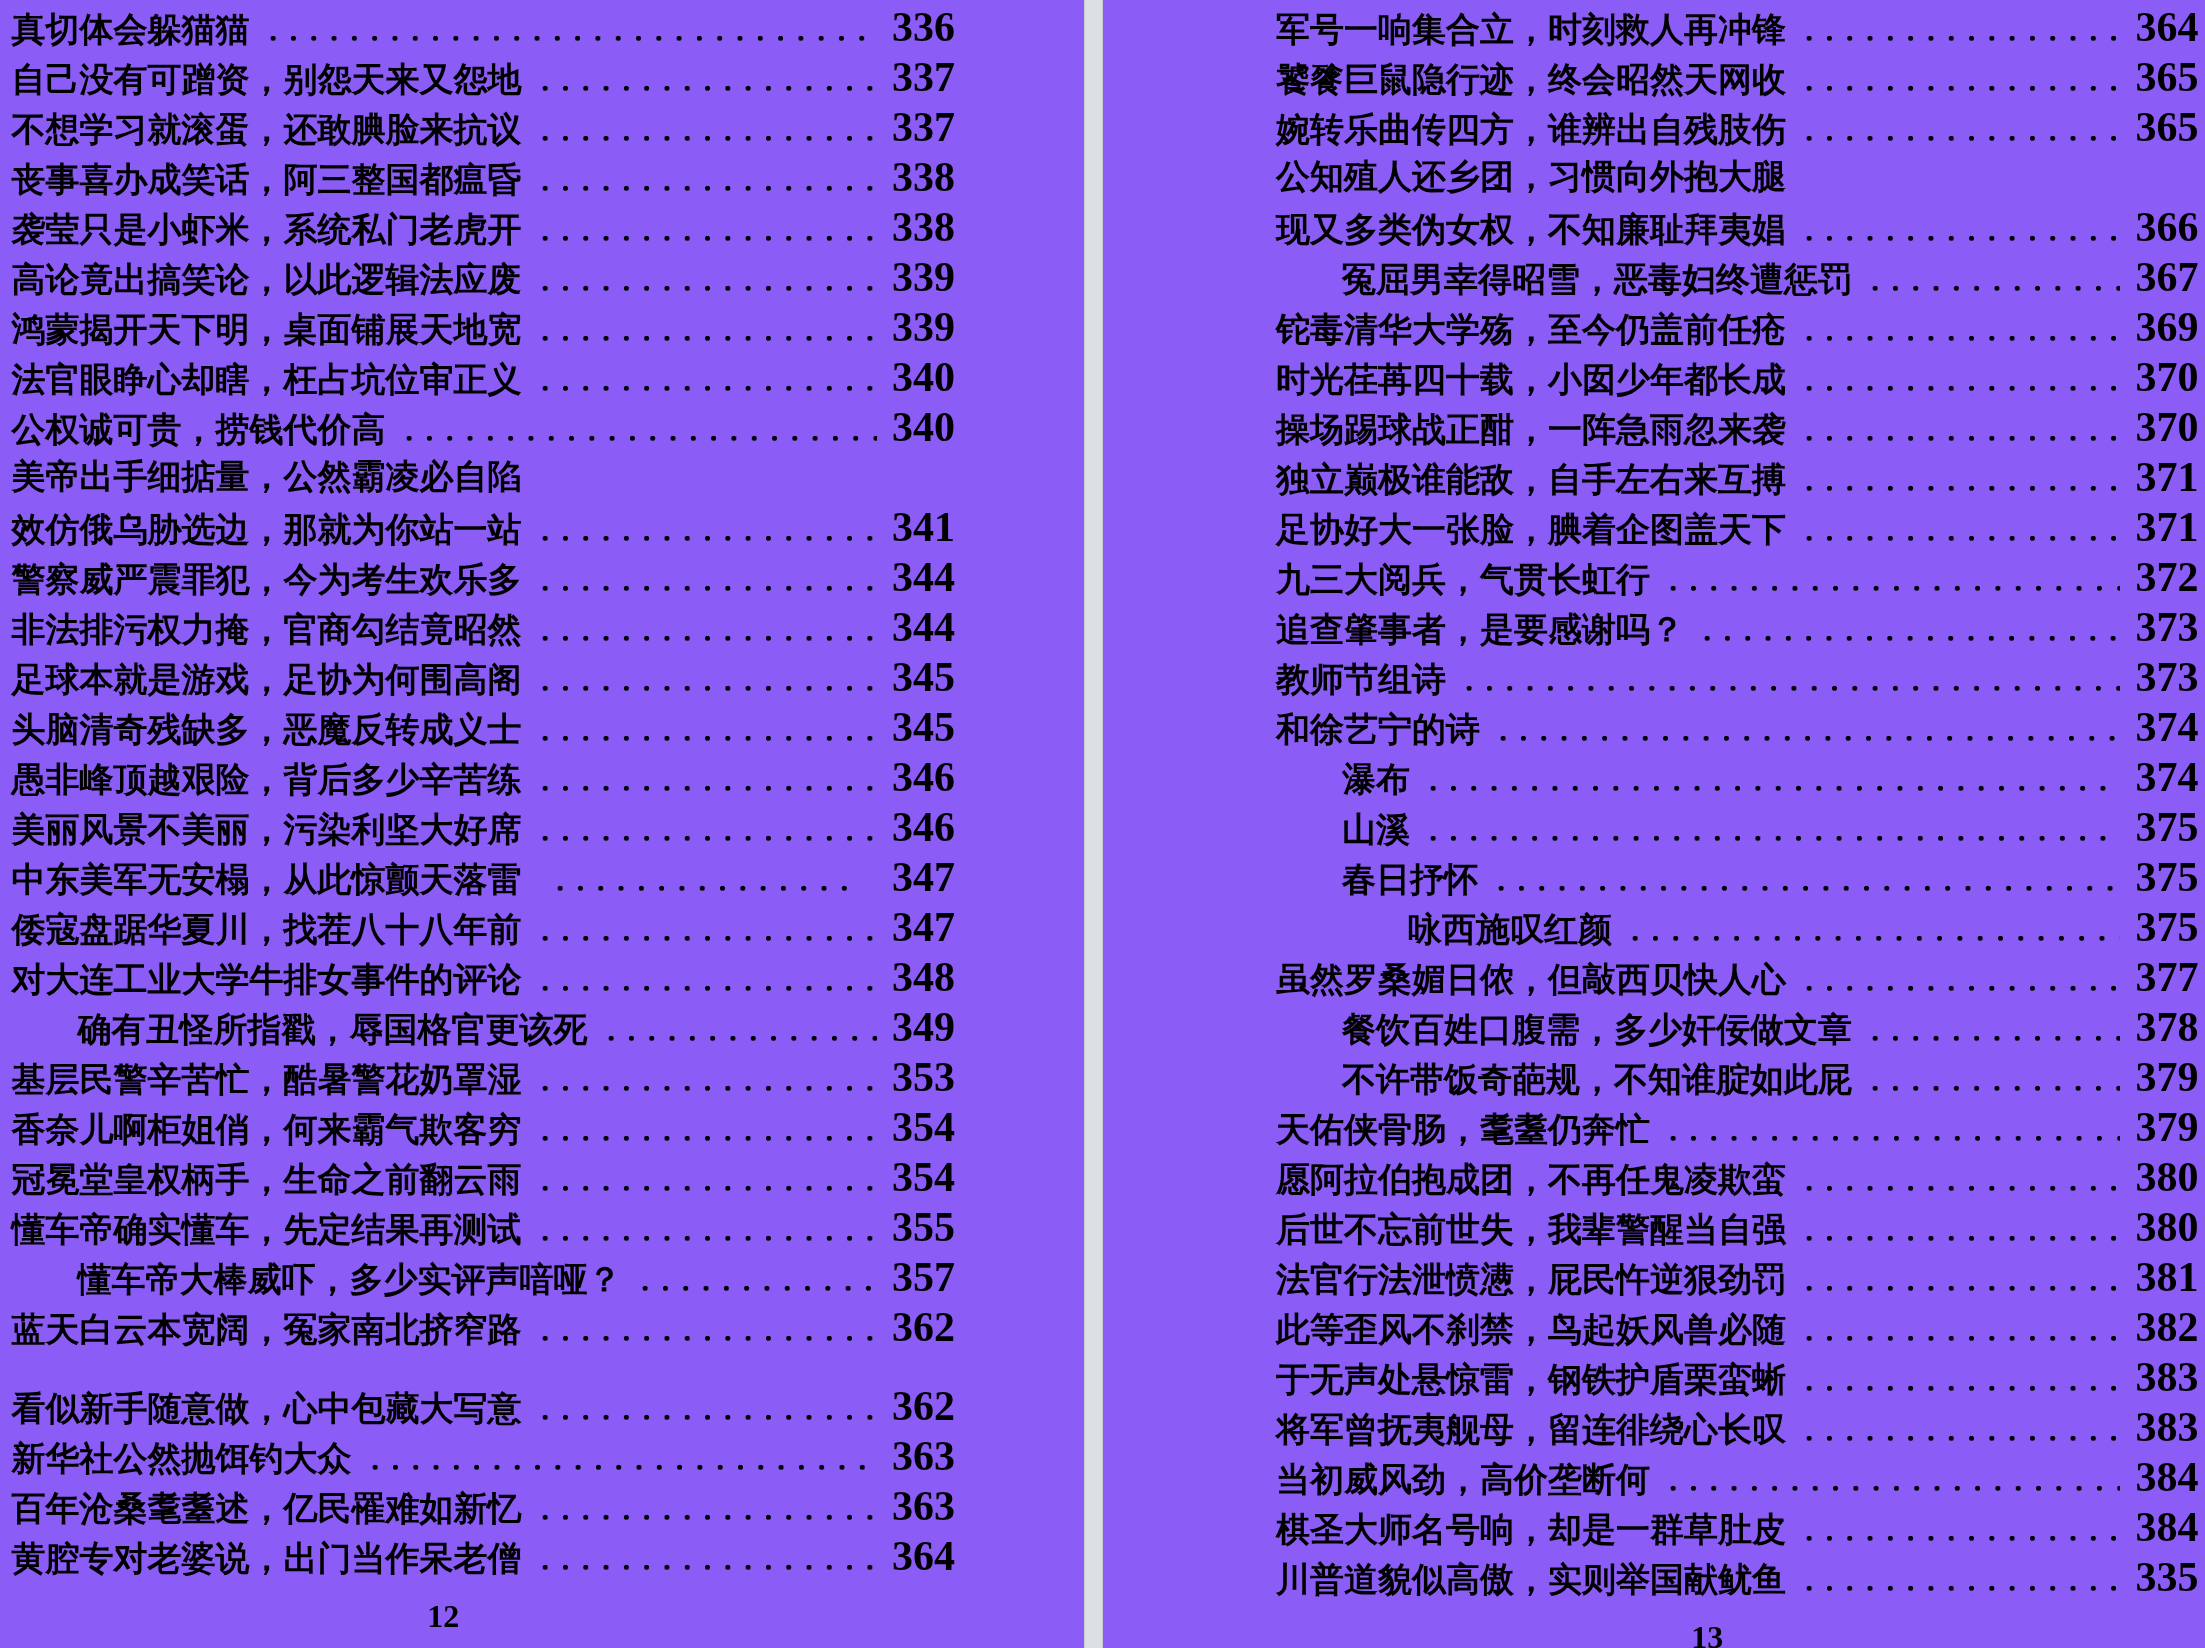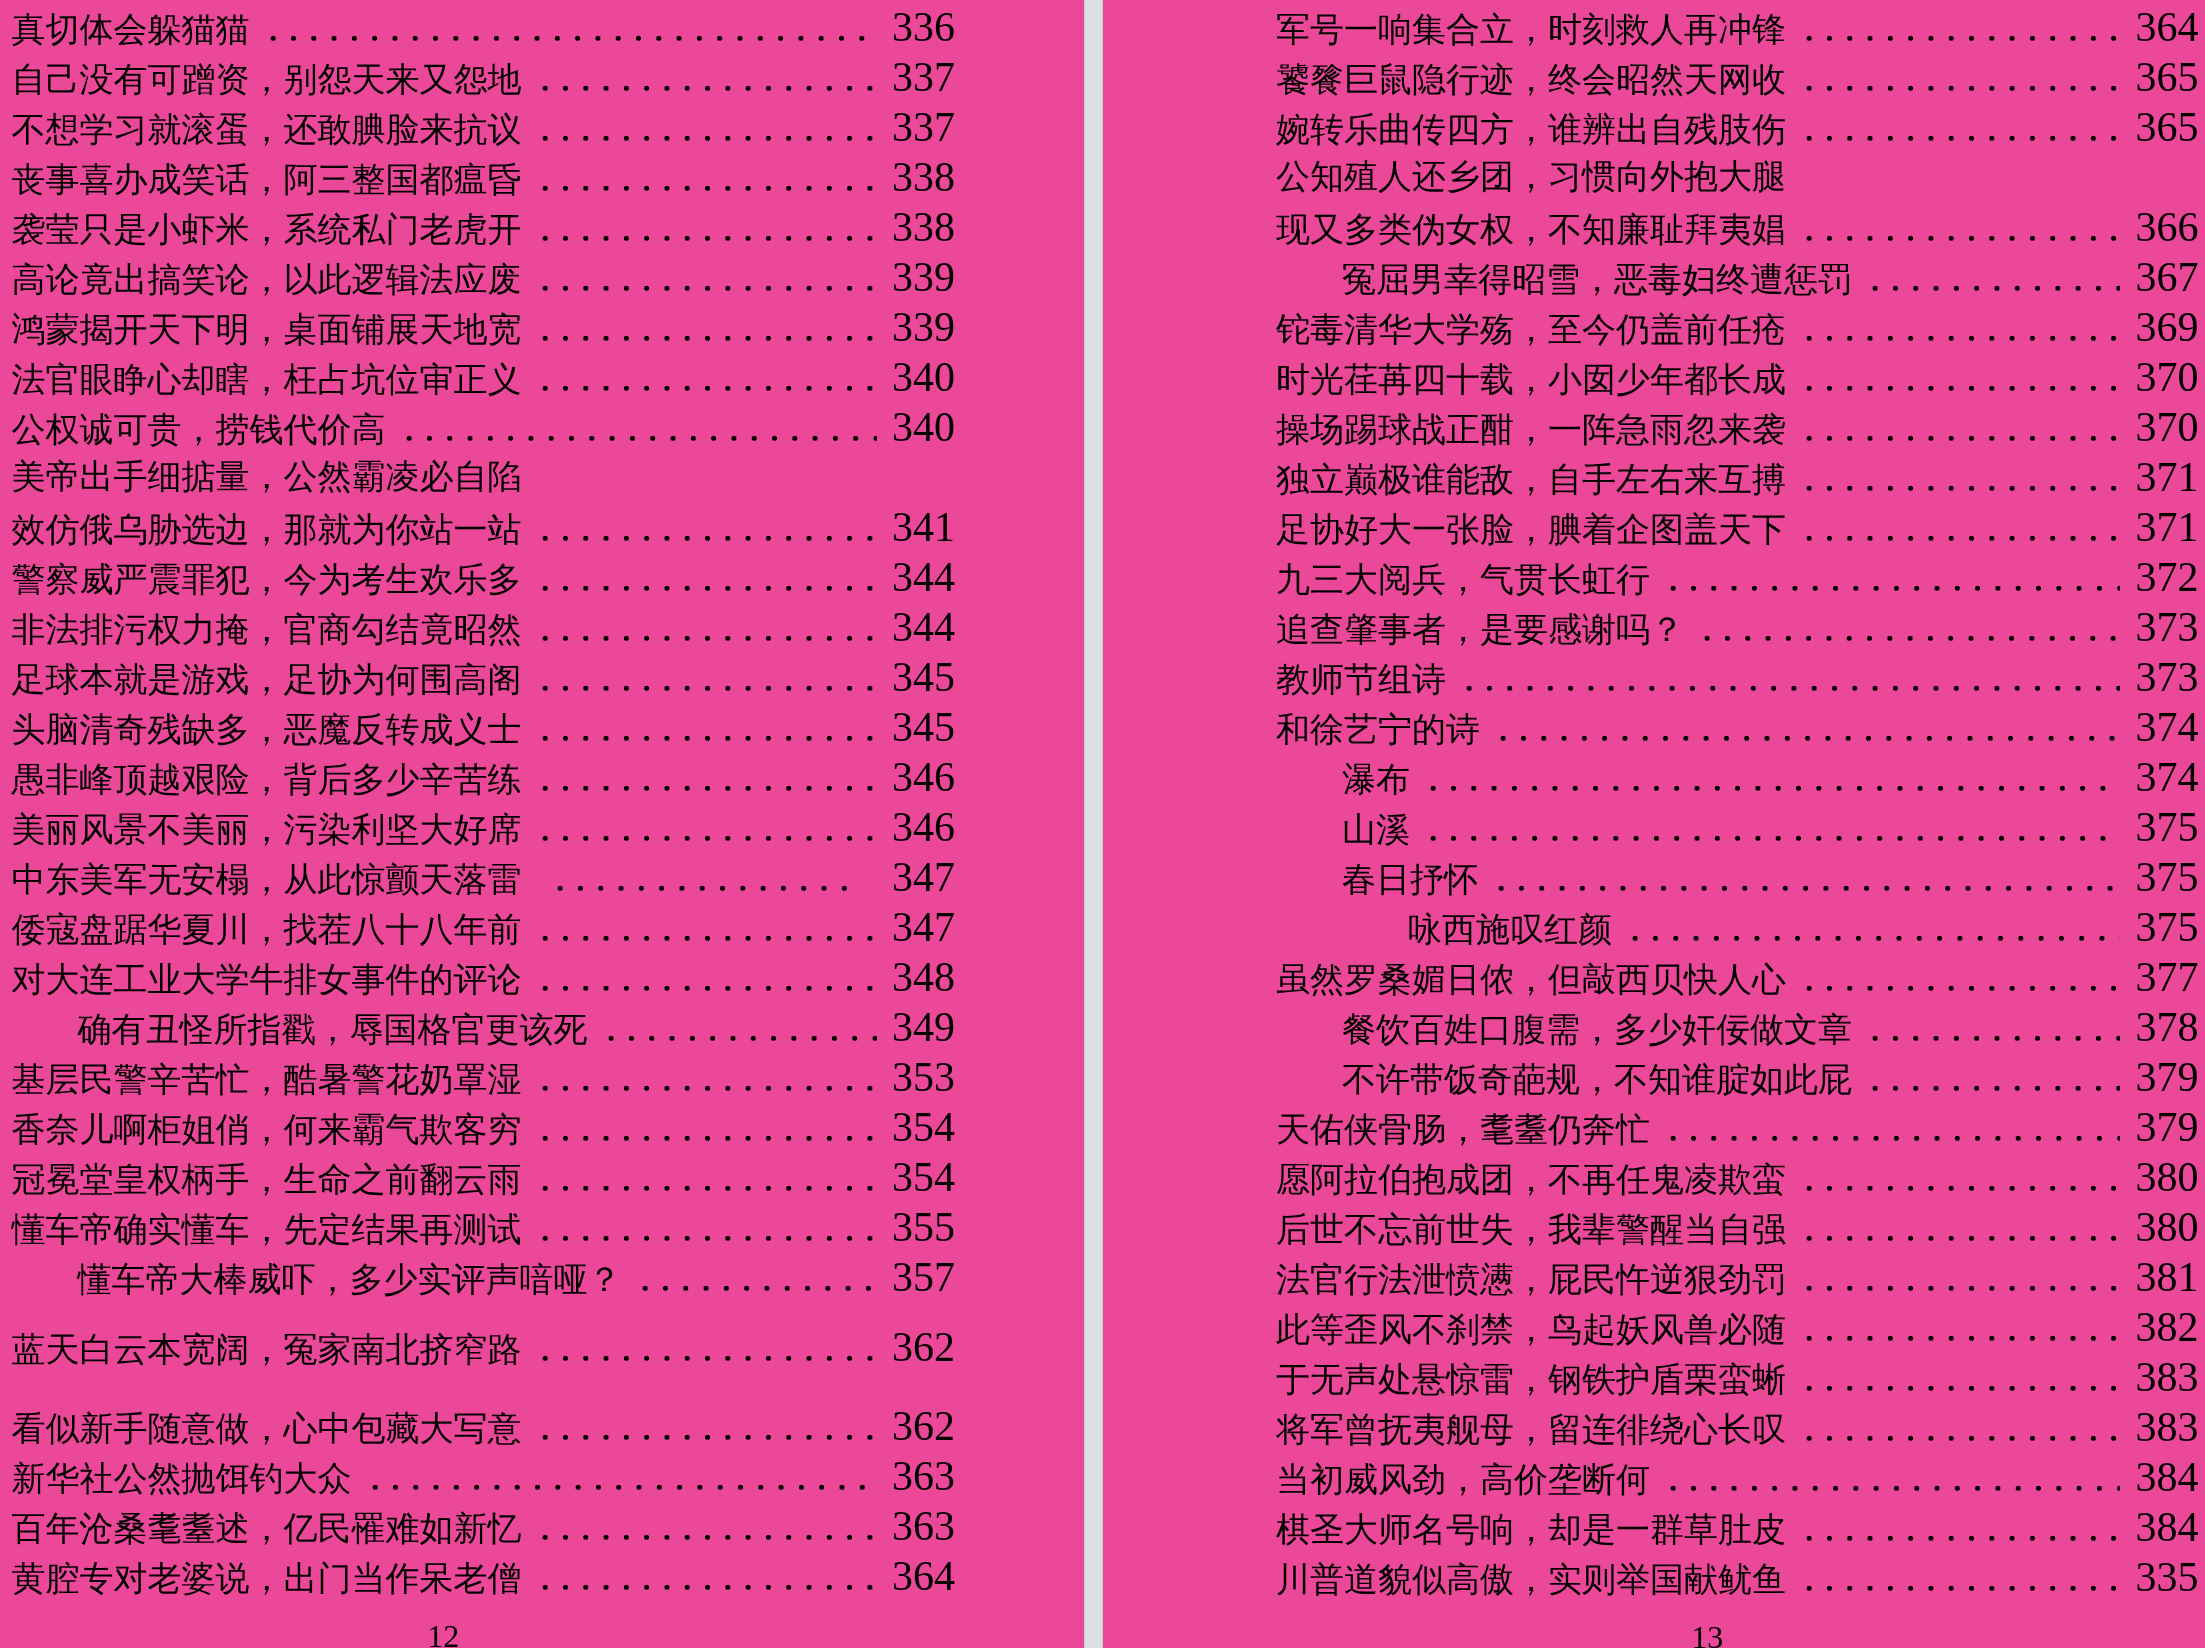--- a/index.html
+++ b/index.html
@@ -6,21 +6,21 @@
   body {
     width:2206px; height:1649px;
     background:#ffffff;
     color:#000;
     font-family:"Liberation Serif","DejaVu Serif",serif;
     overflow:hidden;
     position:relative;
   }
   .spread { display:flex; width:2206px; height:1649px; }
 
-  .page { box-sizing:border-box; background:#ec4899; }
+  .page { box-sizing:border-box; background:#8b5cf6;font-weight:bold; }
   .page-left  { width:1084px; padding:1.9px 129px 0 11.4px; }
   .gutter {
     width:19px; height:100%;
     background:#dde0e3;
     border-left:0.9px solid #c9cdd1;
     border-right:0.9px solid #c9cdd1;
     box-sizing:border-box;
     flex:0 0 auto;
   }
   .page-right { flex:1; padding:1.9px 7.6px 0 173px; }
@@ -184,21 +184,21 @@
         <div class="row" style="padding-left: 0px;">
           <span class="t">懂车帝确实懂车，先定结果再测试</span>
           <span class="leader"></span>
           <span class="pg">355</span>
         </div>
         <div class="row" style="padding-left: 66px;">
           <span class="t">懂车帝大棒威吓，多少实评声喑哑？</span>
           <span class="leader"></span>
           <span class="pg">357</span>
         </div>
-        <div class="row" style="padding-left: 0px; margin-top: 20px;">
+        <div class="row" style="padding-left: 0px;">
           <span class="t">蓝天白云本宽阔，冤家南北挤窄路</span>
           <span class="leader"></span>
           <span class="pg">362</span>
         </div>
         <div class="row" style="padding-left: 0px; margin-top: 29px;">
           <span class="t">看似新手随意做，心中包藏大写意</span>
           <span class="leader"></span>
           <span class="pg">362</span>
         </div>
         <div class="row" style="padding-left: 0px;">

